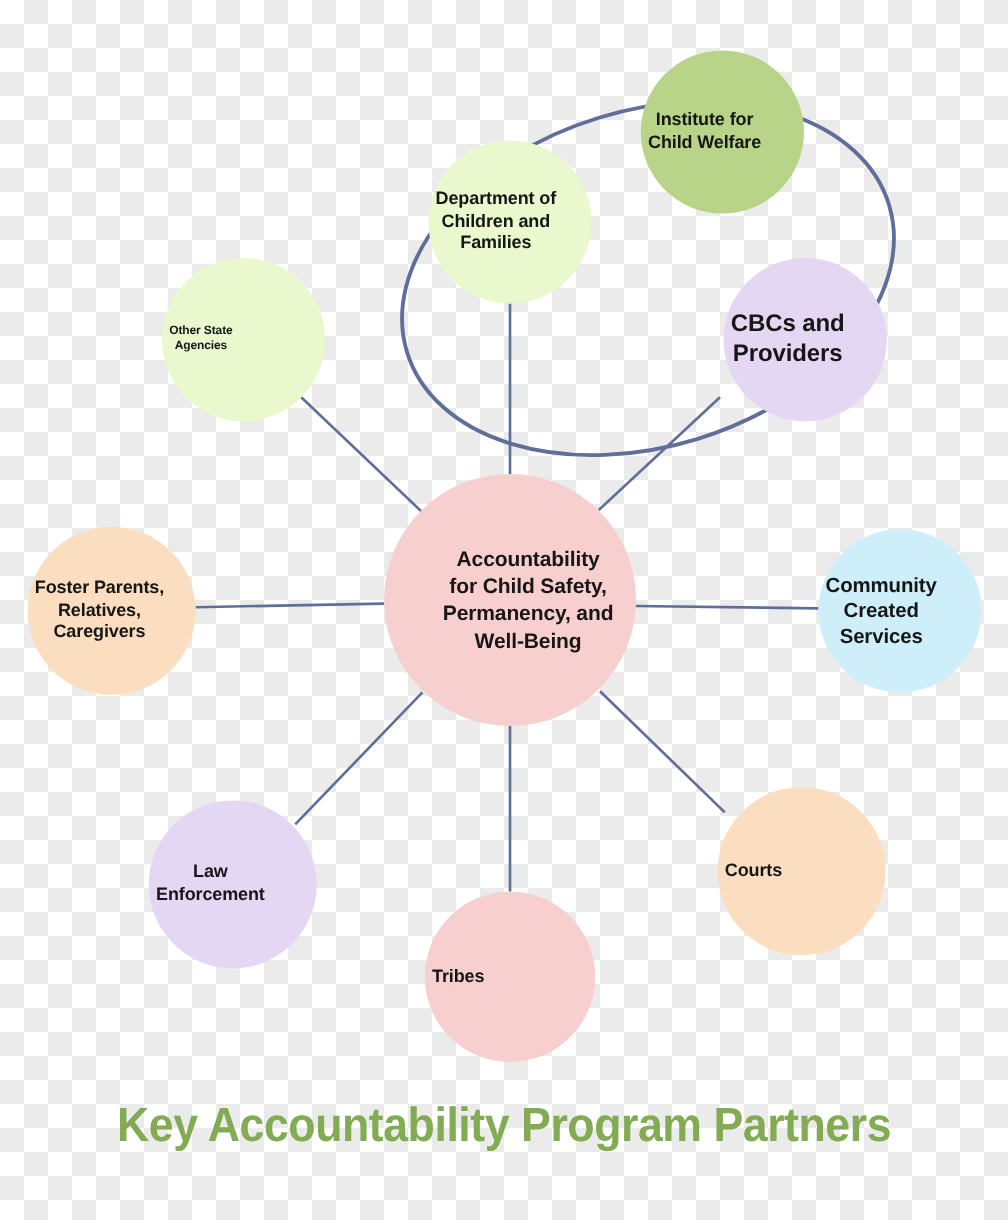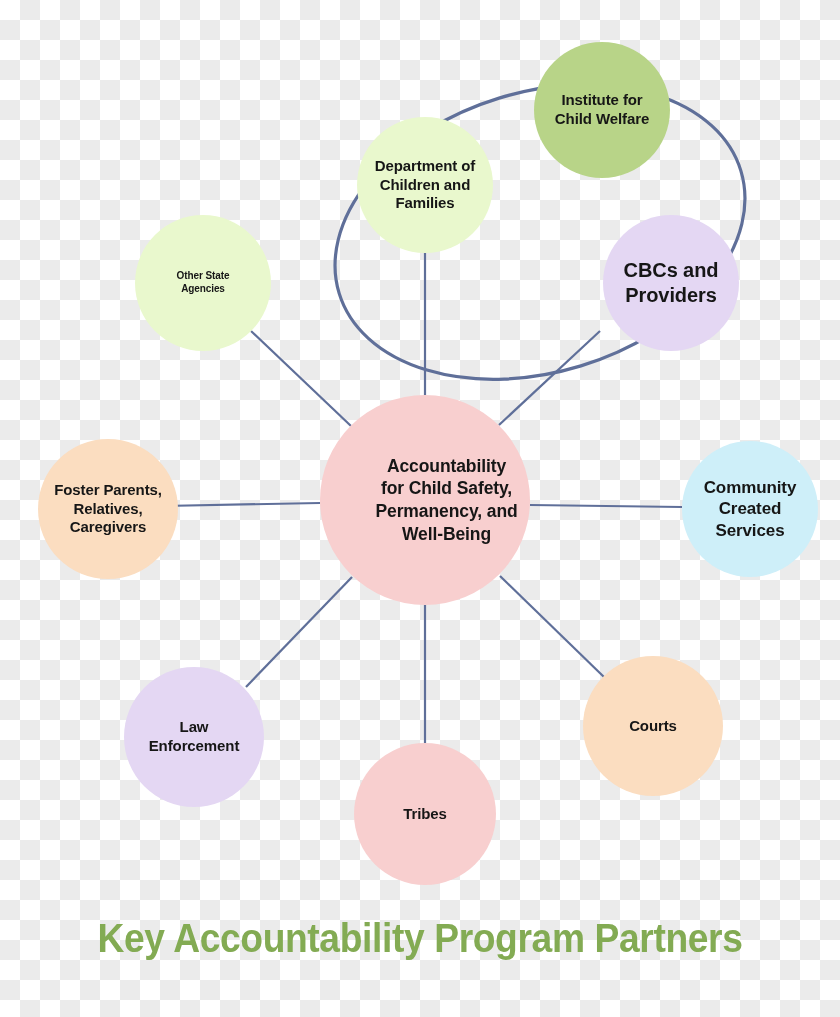--- a/index.html
+++ b/index.html
@@ -38,21 +38,21 @@
     position: absolute;
     left: 0; top: 0;
     width: 840px;
     height: 1017px;
   }
   .node {
     position: absolute;
     border-radius: 50%;
     display: flex;
     align-items: center;
-    justify-content: center;
+    justify-content: flex-start;
     text-align: center;
     box-sizing: border-box;
     color: #161616;
     font-weight: bold;
     line-height: 1.26;
     letter-spacing: -0.1px;
     -webkit-font-smoothing: antialiased;
   }
   .node-label {
     display: block;
@@ -115,38 +115,38 @@
     <div class="node" id="node-cbcs-and-providers" style="left: 580px; top: 215px; width: 136px; height: 136px; background: rgb(228, 215, 243); font-size: 20px; margin-left: 23px;">
       <span class="node-label">CBCs and
 Providers</span>
     </div>
 
     <div class="node" id="node-other-state-agencies" style="left: 135px; top: 215px; width: 136px; height: 136px; background: rgb(233, 248, 205); font-size: 10px;">
       <span class="node-label">Other State
 Agencies</span>
     </div>
 
-    <div class="node" id="node-foster-parents-relatives-caregivers" style="left: 38px; top: 439px; width: 140px; height: 140px; background: rgb(251, 221, 192); font-size: 15px;">
+    <div class="node" id="node-foster-parents-relatives-caregivers" style="left: 23px; top: 439px; width: 140px; height: 140px; background: rgb(251, 221, 192); font-size: 15px;">
       <span class="node-label">Foster Parents,
 Relatives,
 Caregivers</span>
     </div>
 
     <div class="node" id="node-community-created-services" style="left: 682px; top: 441px; width: 136px; height: 136px; background: rgb(206, 239, 249); font-size: 17px;">
       <span class="node-label">Community
 Created
 Services</span>
     </div>
 
     <div class="node" id="node-law-enforcement" style="left: 124px; top: 667px; width: 140px; height: 140px; background: rgb(228, 215, 243); font-size: 15px;">
       <span class="node-label">Law
 Enforcement</span>
     </div>
 
-    <div class="node" id="node-courts" style="left: 583px; top: 656px; width: 140px; height: 140px; background: rgb(251, 221, 192); font-size: 15px;">
+    <div class="node" id="node-courts" style="left: 598px; top: 656px; width: 140px; height: 140px; background: rgb(251, 221, 192); font-size: 15px;">
       <span class="node-label">Courts</span>
     </div>
 
     <div class="node" id="node-tribes" style="left: 354px; top: 743px; width: 142px; height: 142px; background: rgb(248, 207, 207); font-size: 15px;">
       <span class="node-label">Tribes</span>
     </div>
 
     <div class="node" id="node-center" style="left: 320px; top: 395px; width: 210px; height: 210px; background: rgb(248, 207, 207); padding-left: 43px;">
       <span class="node-label">Accountability
 for Child Safety,

